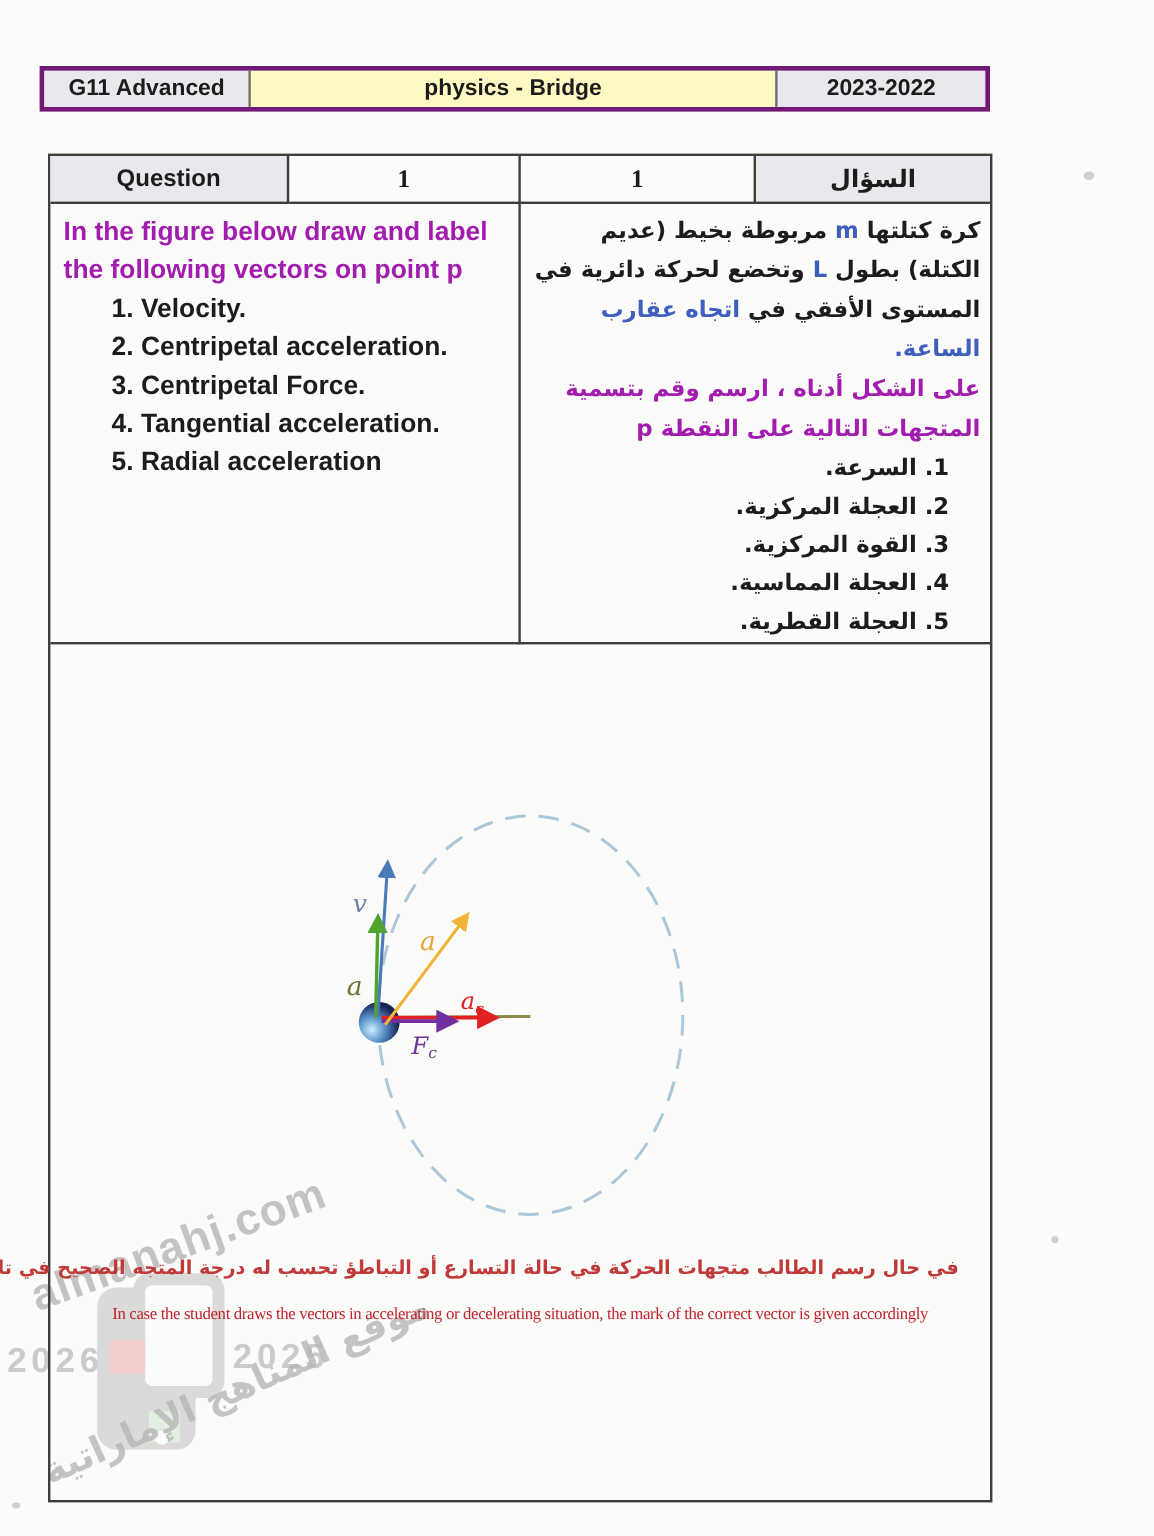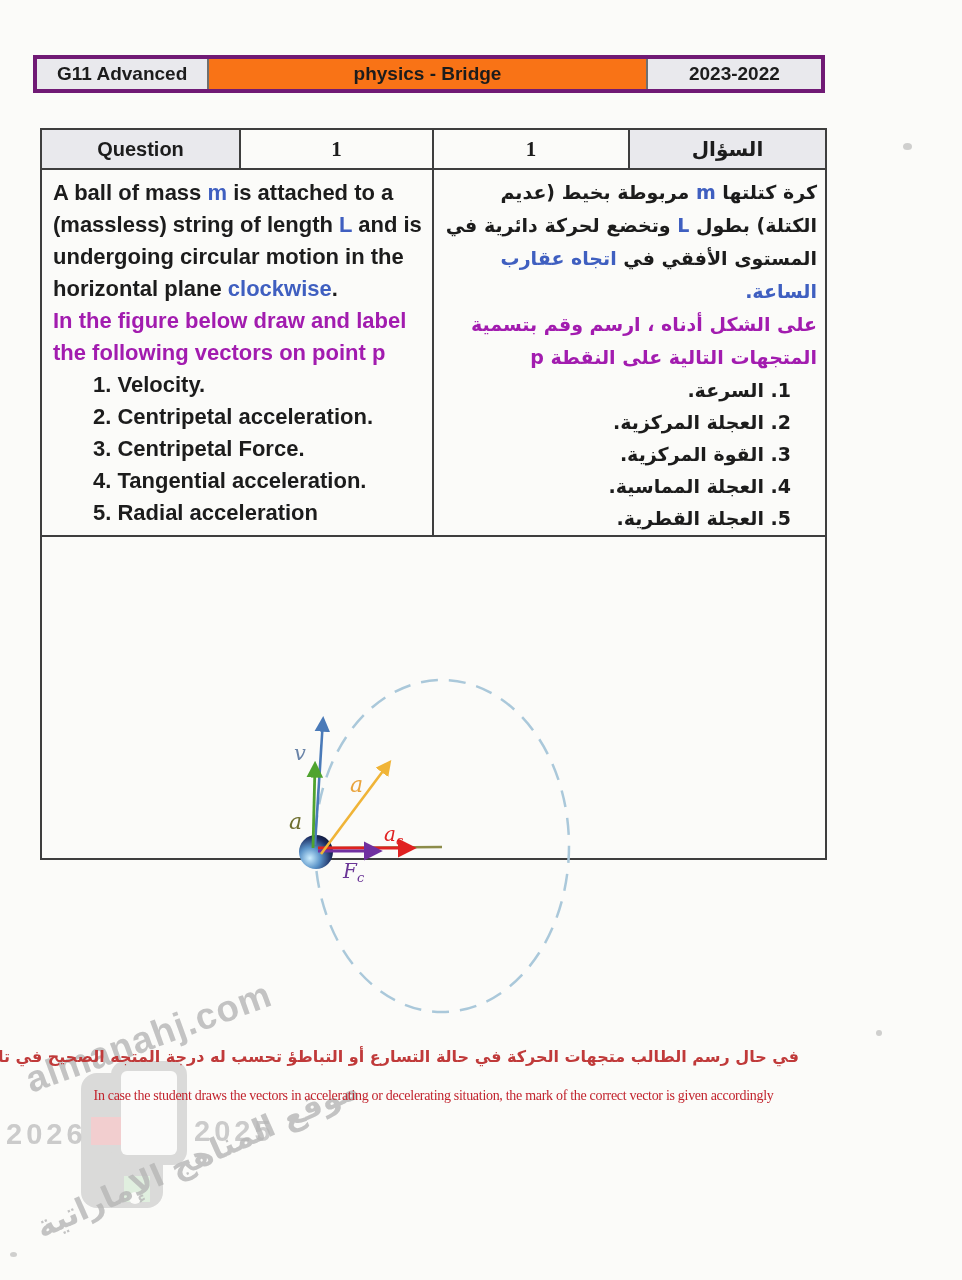--- a/index.html
+++ b/index.html
@@ -27,21 +27,21 @@
   .wm-logo .homebtn{position:absolute;left:48px;top:131px;width:12px;height:12px;background:#fbfbf9;border-radius:50%;}
   .speck{position:absolute;background:#9a9a9a;border-radius:50%;opacity:.45;}
   
   .header-table{left:33px;top:55px;width:792px;height:38px;display:flex;z-index:1;
     border:4px solid #701a75;box-sizing:border-box;background:#fff;}
   .header-cell{display:flex;align-items:center;justify-content:center;
     font-size:19px;font-weight:700;box-sizing:border-box;}
   .header-cell.gray{background:#e9e9ed;}
   .header-cell.sep{border-left:2px solid #6f6f6f;}
   
-  .qtable{left:40px;top:128px;width:787px;height:732px;z-index:1;
+  .qtable{left:40px;top:128px;width:787px;height:1124px;z-index:1;
     border:2px solid #3e3e3e;box-sizing:border-box;background:transparent;}
   .cell{position:absolute;box-sizing:border-box;}
   .bdr-r{border-right:2px solid #3e3e3e;}
   .bdr-b{border-bottom:2px solid #3e3e3e;}
   .qh{height:40px;display:flex;align-items:center;justify-content:center;font-weight:700;}
   .qh.gray{background:#e9e9ed;}
   .qh-label{left:0;top:0;width:199px;font-size:20px;}
   .qh-num1{left:199px;top:0;width:193px;font-family:"Liberation Serif",serif;font-size:21px;}
   .qh-num2{left:392px;top:0;width:196px;font-family:"Liberation Serif",serif;font-size:21px;}
   .qh-ar{left:588px;top:0;width:195px;font-size:20px;font-family:"DejaVu Sans",sans-serif;}
@@ -87,33 +87,32 @@
   <div class="green"></div>
   <div class="homebtn"></div>
 </div>
 <div class="wm wm-ar">موقع المناهج الإماراتية</div>
 <div class="speck" style="left:903px;top:143px;width:9px;height:7px;"></div>
 <div class="speck" style="left:876px;top:1030px;width:6px;height:6px;"></div>
 <div class="speck" style="left:10px;top:1252px;width:7px;height:5px;"></div>
 
 <div class="abs header-table">
   <div class="header-cell gray" style="width:172px;">G11 Advanced</div>
-  <div class="header-cell sep" style="width:443px;background:#f97316;">physics - Bridge</div>
+  <div class="header-cell sep" style="width:443px;background:#fef9c3;">physics - Bridge</div>
   <div class="header-cell gray sep" style="width:177px;">2023-2022</div>
 </div>
 
 <div class="abs qtable">
 
   <div class="cell qh qh-label gray bdr-r bdr-b">Question</div>
   <div class="cell qh qh-num1 bdr-r bdr-b">1</div>
   <div class="cell qh qh-num2 bdr-r bdr-b">1</div>
   <div class="cell qh qh-ar gray bdr-b">السؤال</div>
 
   <div class="cell body-left bdr-r bdr-b">
-    <div><span>A ball of mass </span><span class="blue">m</span><span> is attached to a (massless) string of length </span><span class="blue">L</span><span> and is undergoing circular motion in the horizontal plane </span><span class="blue">clockwise</span><span>.</span></div>
     <div class="redtxt">In the figure below draw and label the following vectors on point p</div>
     <div class="list-en">
       <div>1.  Velocity.</div>
       <div>2.  Centripetal acceleration.</div>
       <div>3.  Centripetal Force.</div>
       <div>4.  Tangential acceleration.</div>
       <div>5.  Radial acceleration</div>
     </div>
   </div>
 

